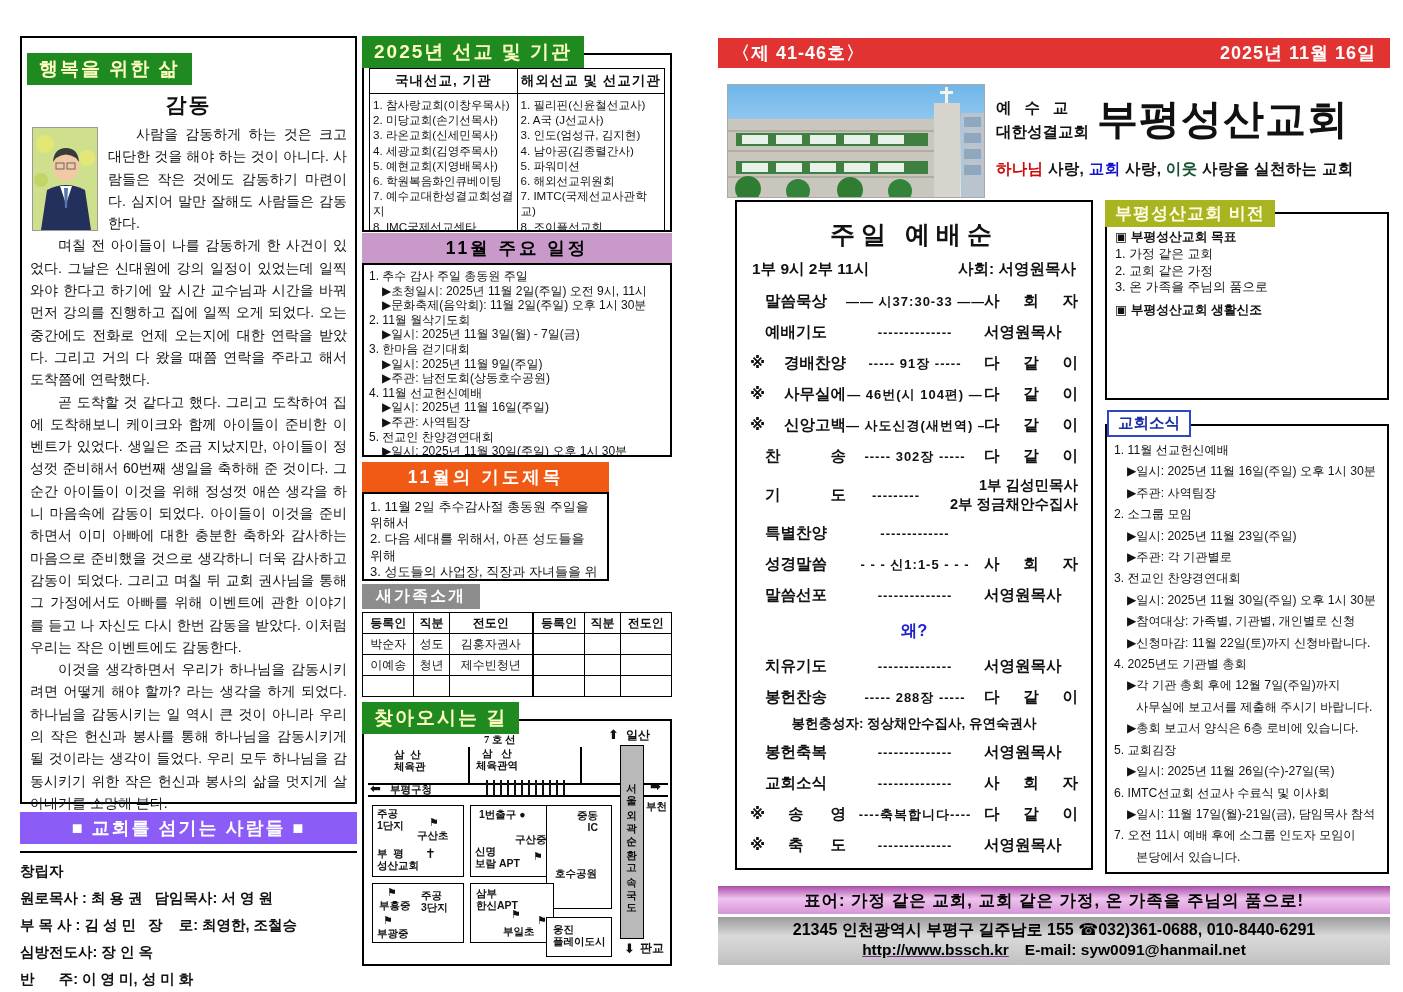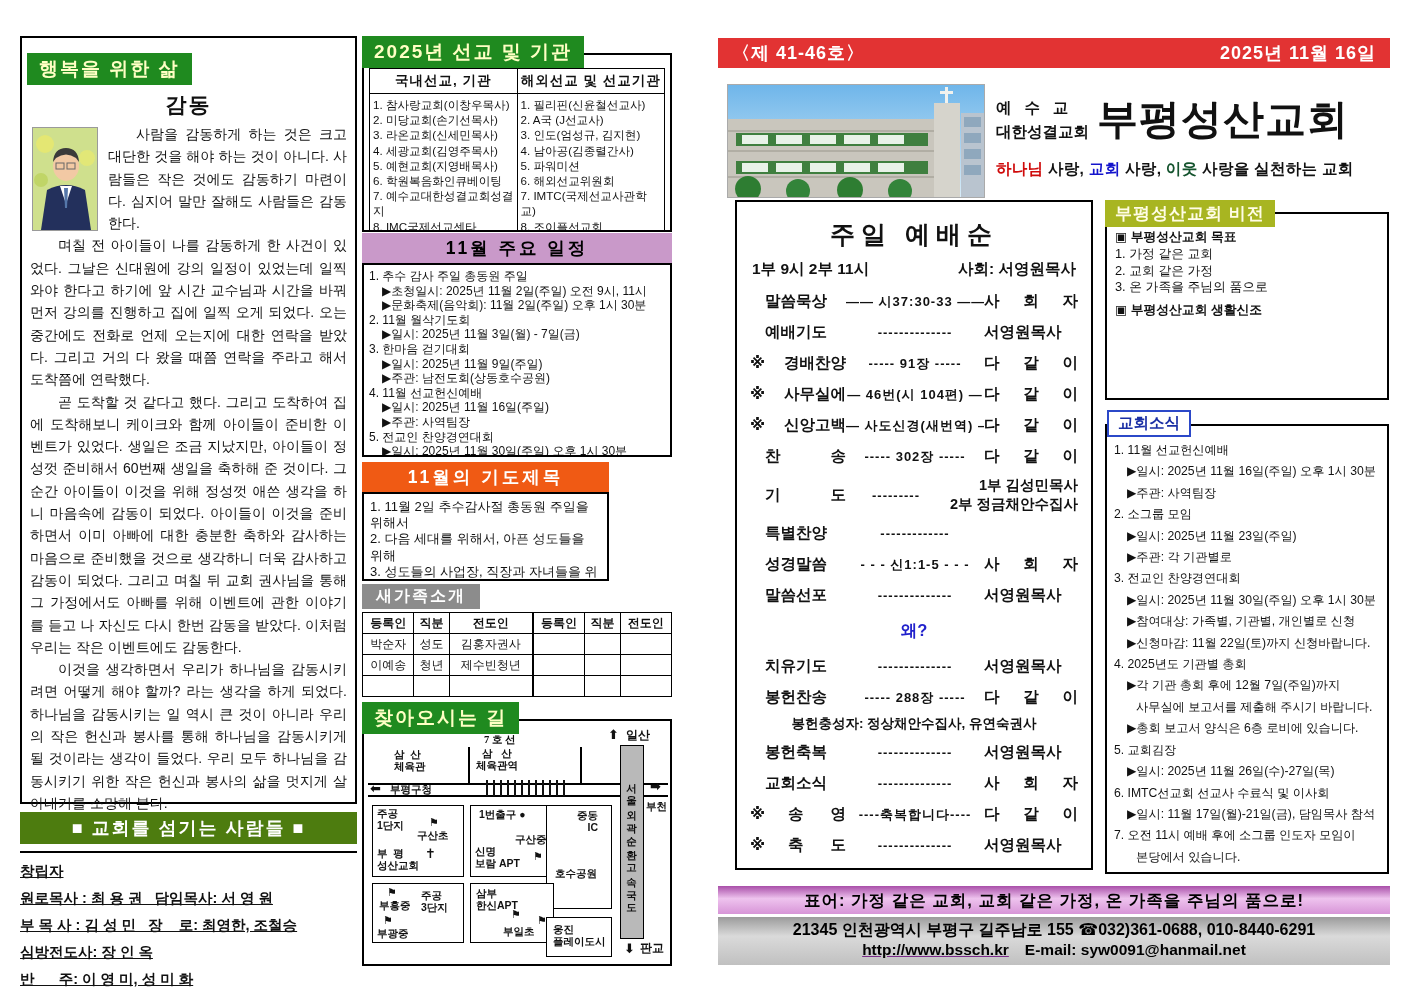--- a/index.html
+++ b/index.html
@@ -20,24 +20,24 @@
   .bx{border:2px solid #000;background:#fff;box-sizing:border-box;}
   
   #essay-sec{left:20px;top:36px;width:337px;height:768px;}
   #essay-sec .head-green{margin:15px 0 0 5px;}
   #essay-title{text-align:center;font-size:21px;font-weight:bold;margin:6px 0 4px;letter-spacing:2px;}
   #essay-body{padding:0 8px;font-size:14px;line-height:22.3px;text-align:justify;}
   #essay-body .li{text-indent:2em;}
   #pastor-photo{float:left;width:64px;height:102px;margin:4px 10px 2px 2px;border:1px solid #9a9a9a;}
   
   #staff-sec{left:20px;top:812px;width:337px;}
-  #staff-bar{background:#4d7c0f;color:#fff;font-weight:bold;font-size:18px;text-align:center;
+  #staff-bar{background:#8b5cf6;color:#fff;font-weight:bold;font-size:18px;text-align:center;
     padding:4px 0;letter-spacing:2px;}
   #staff-list{border-top:2px solid #000;margin-top:7px;padding-top:5px;font-weight:bold;
-    font-size:14.5px;line-height:27px;text-decoration:underline;}
+    font-size:14.5px;line-height:27px;}
   #staff-list .li{white-space:pre;}
   
   #mission-sec{left:362px;top:36px;width:310px;}
   #mission-box{margin-top:-15px;height:179px;overflow:hidden;}
   .m-table{margin:13px 5px 4px;border:1.5px solid #000;}
   .m-thead{display:flex;border-bottom:1.5px solid #000;font-weight:bold;font-size:13.5px;text-align:center;}
   .m-thead div{flex:1;padding:3px 0;letter-spacing:1px;}
   .m-thead div:first-child{border-right:1.5px solid #000;}
   .m-cols{display:flex;}
   .m-cols > div{flex:1;padding:3px 3px;font-size:11.6px;line-height:15.2px;}

